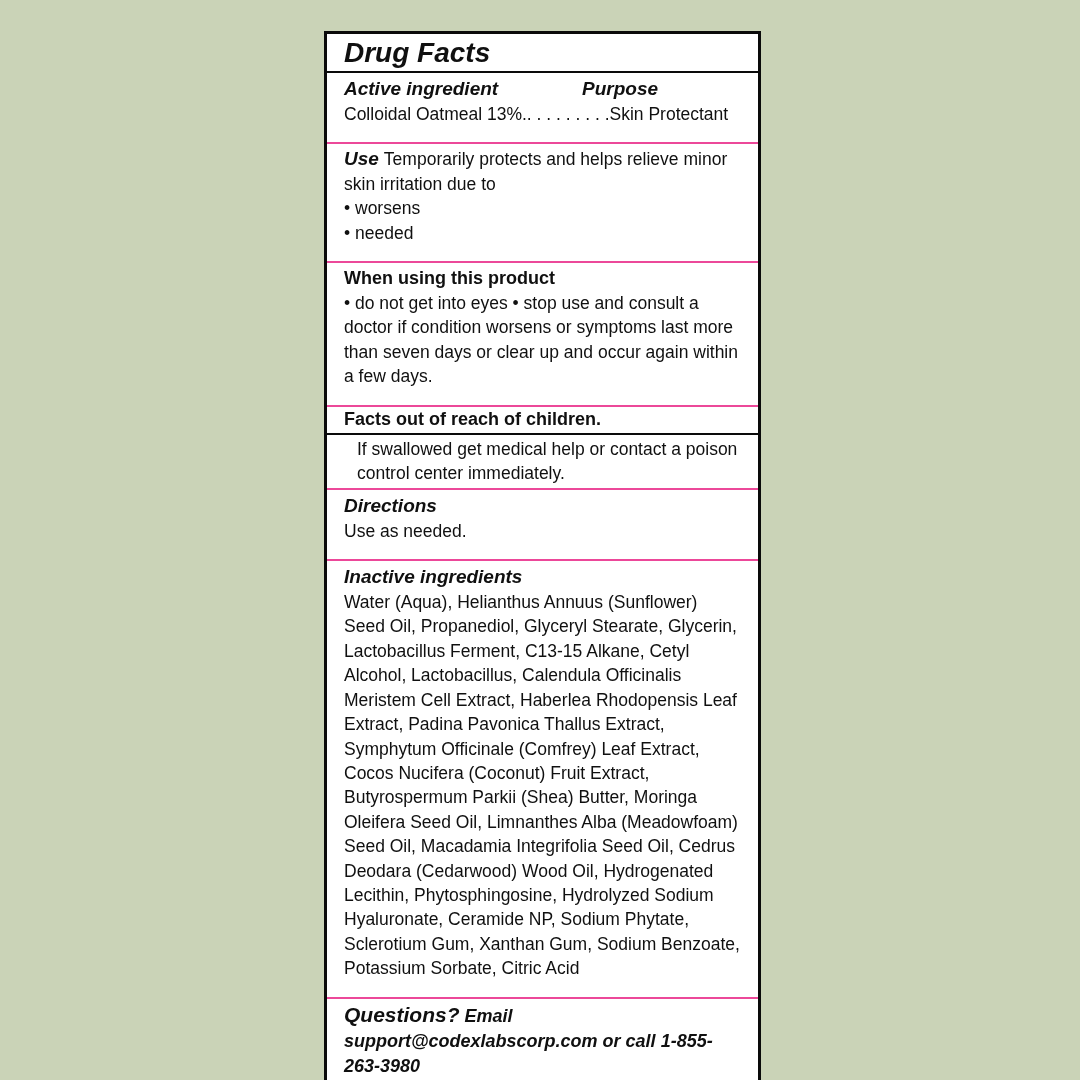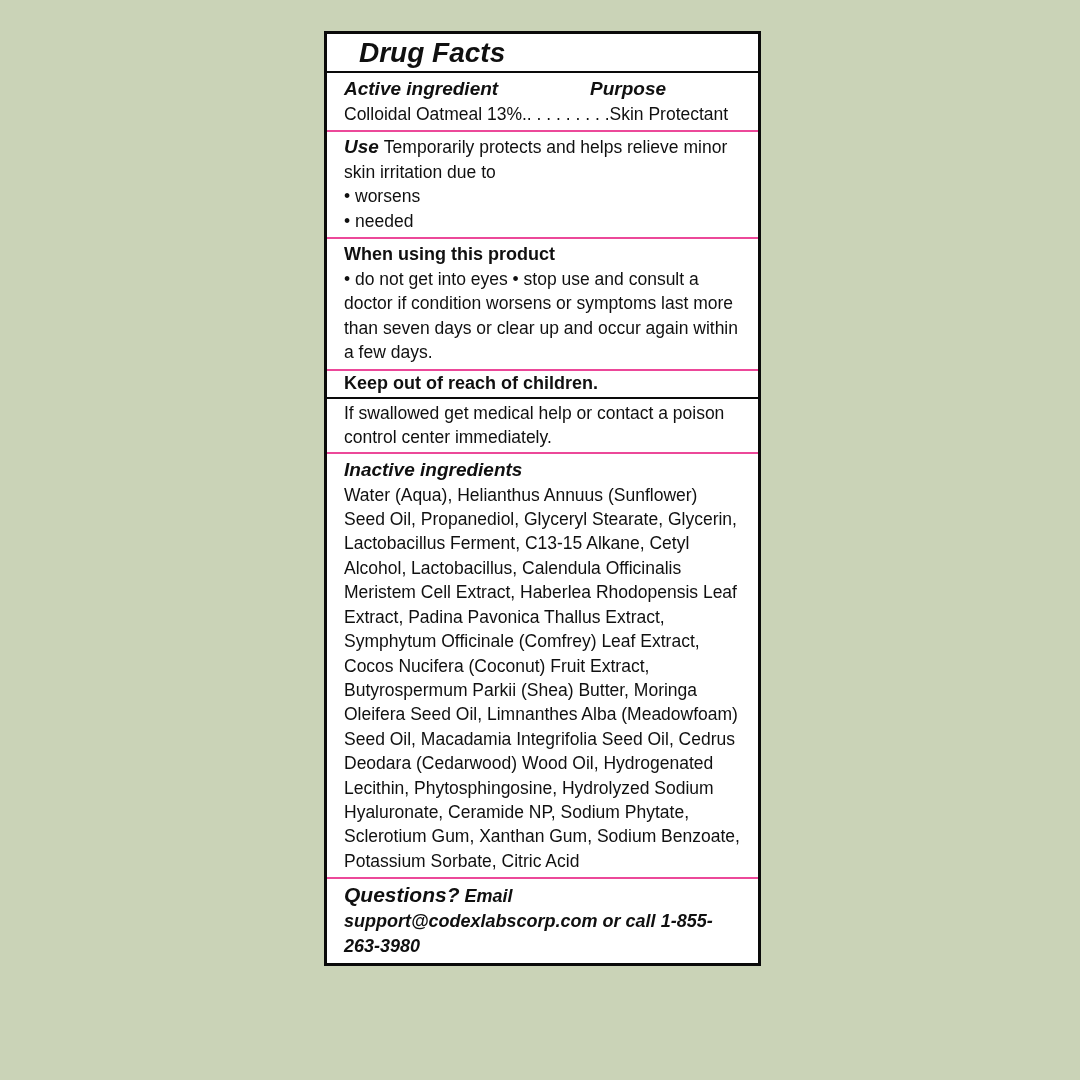--- a/index.html
+++ b/index.html
@@ -12,25 +12,25 @@
     color: #101010;
   }
   .panel {
     position: absolute;
     left: 324px;
     top: 31px;
     width: 431px;
     background: #FFFFFF;
     border: 3px solid #0A0A0A;
   }
-  .sec { padding: 3px 17px 4px 17px; }
+  .sec { padding: 3px 17px 16px 17px; }
   .sep2 { border-top: 2px solid #0A0A0A; }
   .sep3 { border-top: 2px solid #ec4899; }
 
-  .title-sec { padding: 2px 17px 2px 32px; }
+  .title-sec { padding: 2px 17px 2px 17px; }
   .title {
     margin: 0;
     font-size: 28px;
     line-height: 33px;
     font-weight: bold;
     font-style: italic;
     letter-spacing: 0px;
   }
   .h-sec {
     font-size: 19px;
@@ -49,24 +49,24 @@
     font-size: 18px;
     line-height: 25px;
     font-weight: bold;
     display: block;
   }
   .body-t {
     font-size: 17.5px;
     line-height: 24.4px;
   }
   .ai-row { position: relative; }
-  .ai-purpose { position: absolute; left: 246px; top: 0; }
+  .ai-purpose { position: absolute; left: 238px; top: 0; }
   .keep-head { padding: 1px 17px 2px 17px; }
   .keep-head .h-bold { line-height: 23px; }
-  .keep-body { padding: 2px 17px 3px 17px; border-top: 2px solid #0A0A0A; }
+  .keep-body { padding: 2px 17px 3px 30px; border-top: 2px solid #0A0A0A; }
   .keep-body .body-t { line-height: 24px; display: block; }
   .q-sec { padding: 4px 17px 4px 17px; }
   .q-head {
     font-size: 21px;
     font-weight: bold;
     font-style: italic;
     margin-right: 5px;
   }
   .q-text {
     font-size: 18px;
@@ -100,27 +100,31 @@
   </div>
 
 
   <div class="sec sep3">
     <span class="h-bold">When using this product</span>
     <p class="ww-p body-t">• do not get into eyes • stop use and consult a doctor if condition worsens or symptoms last more than seven days or clear up and occur again within a few days.</p>
   </div>
 
   <div class="sep3">
     <div class="keep-head">
-      <span class="h-bold">Keep out of reach of children.</span>
+      <span class="h-bold">Facts out of reach of children.</span>
     </div>
     <div class="keep-body">
       <span class="body-t">If swallowed get medical help or contact a poison control center immediately.</span>
     </div>
   </div>
 
+  <div class="sec sep3">
+    <span class="h-sec">Directions</span>
+    <span class="body-t">Use as needed.</span>
+  </div>
 
   <div class="sec sep3">
     <span class="h-sec">Inactive ingredients</span>
     <p class="ww-p body-t">Water (Aqua), Helianthus Annuus (Sunflower) Seed Oil, Propanediol, Glyceryl Stearate, Glycerin, Lactobacillus Ferment, C13-15 Alkane, Cetyl Alcohol, Lactobacillus, Calendula Officinalis Meristem Cell Extract, Haberlea Rhodopensis Leaf Extract, Padina Pavonica Thallus Extract, Symphytum Officinale (Comfrey) Leaf Extract, Cocos Nucifera (Coconut) Fruit Extract, Butyrospermum Parkii (Shea) Butter, Moringa Oleifera Seed Oil, Limnanthes Alba (Meadowfoam) Seed Oil, Macadamia Integrifolia Seed Oil, Cedrus Deodara (Cedarwood) Wood Oil, Hydrogenated Lecithin, Phytosphingosine, Hydrolyzed Sodium Hyaluronate, Ceramide NP, Sodium Phytate, Sclerotium Gum, Xanthan Gum, Sodium Benzoate, Potassium Sorbate, Citric Acid</p>
   </div>
 
   <div class="q-sec sep3">
     <span class="q-head">Questions?</span><span class="q-text">Email support@codexlabscorp.com or call 1-855-263-3980</span>
   </div>
 

